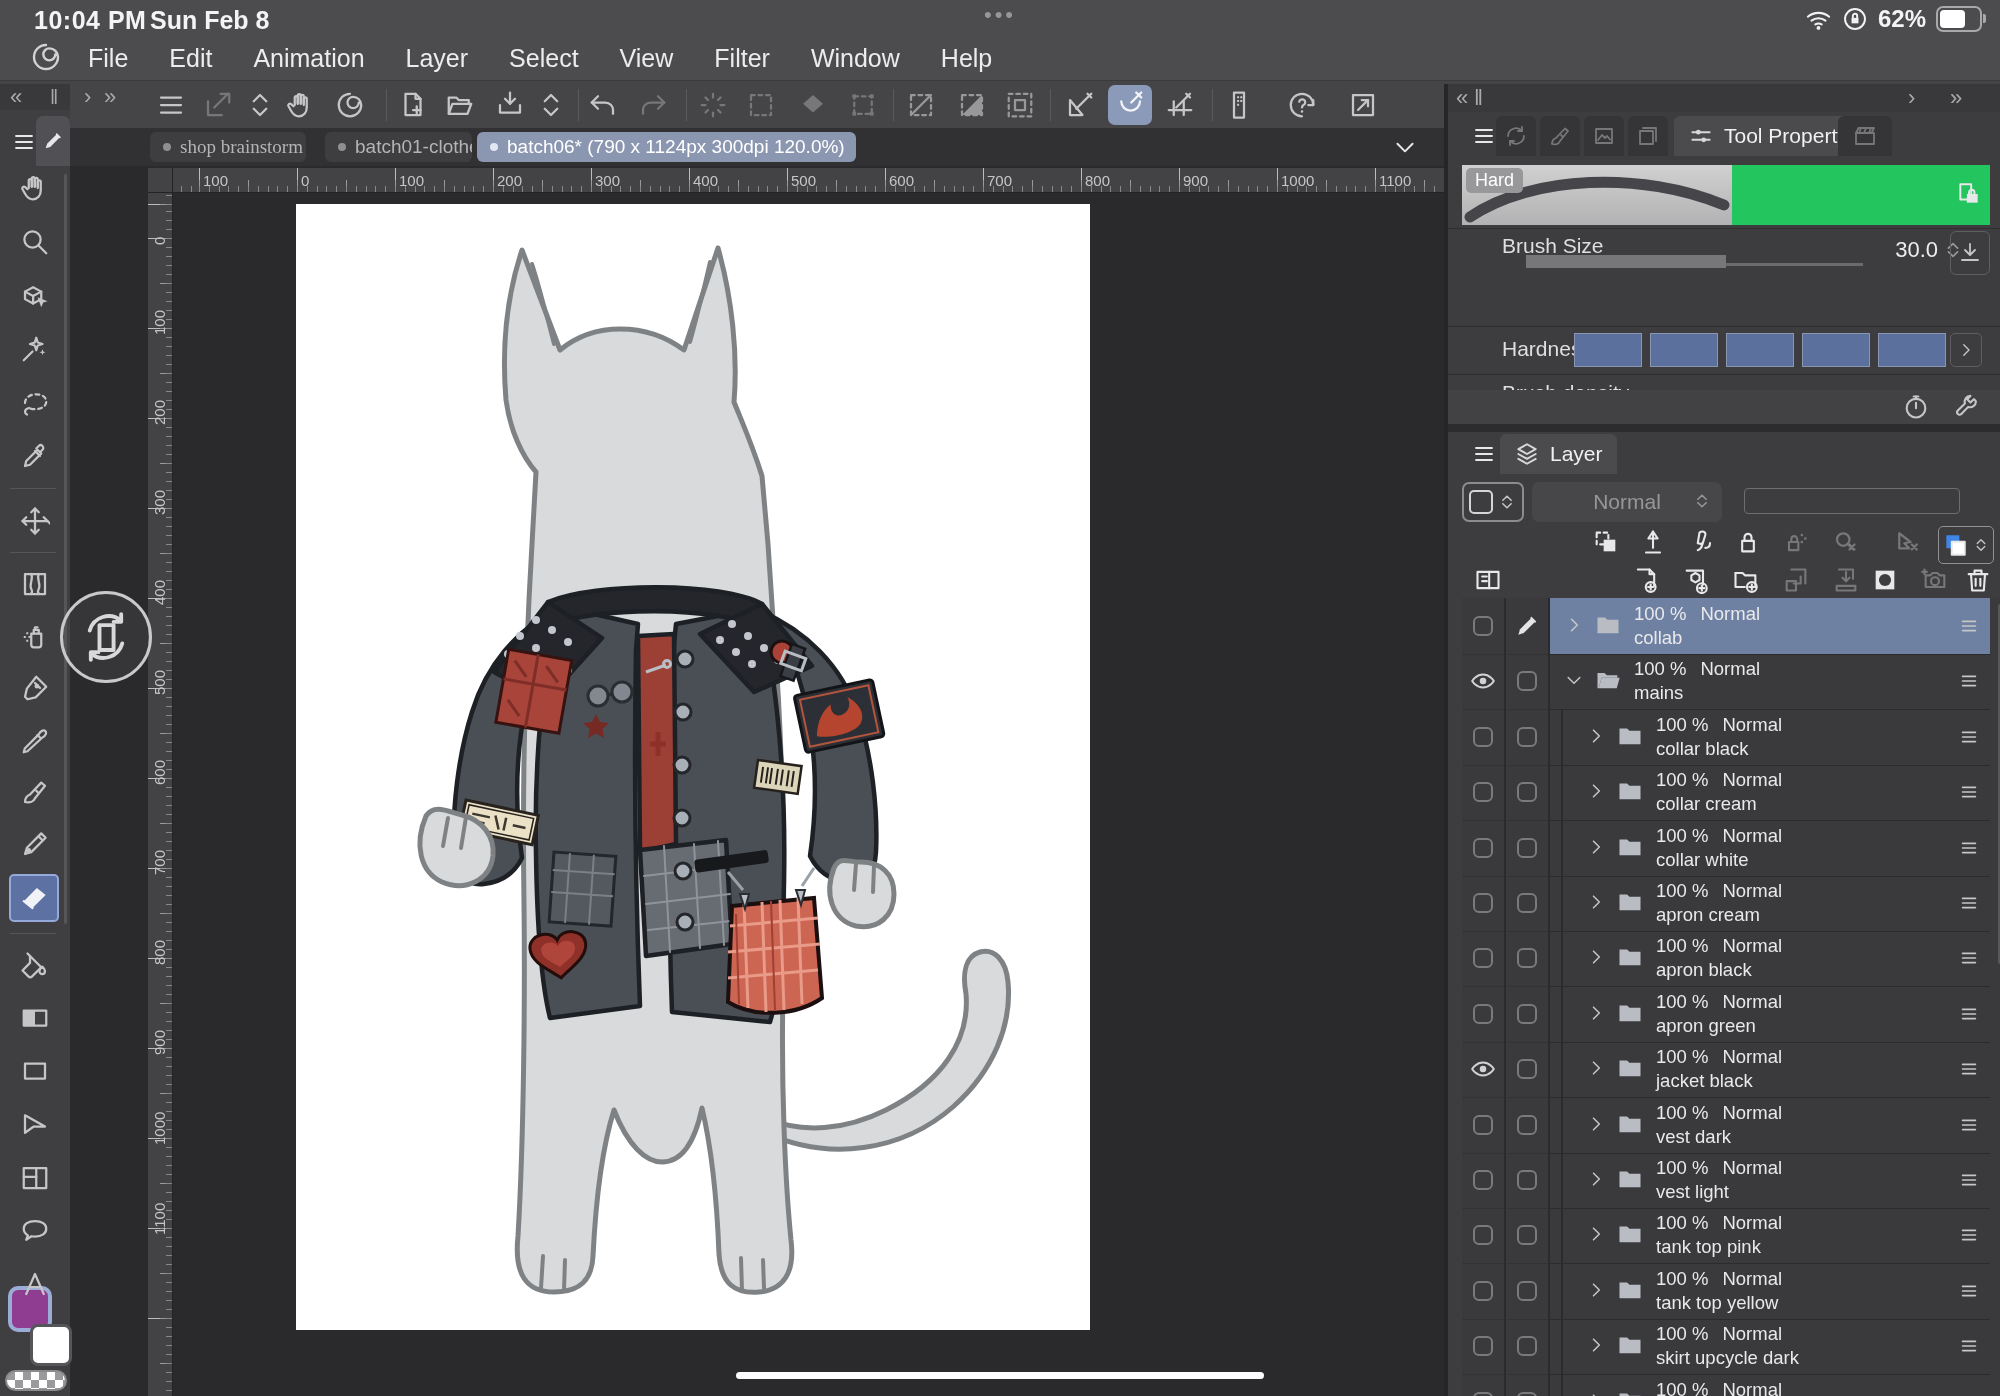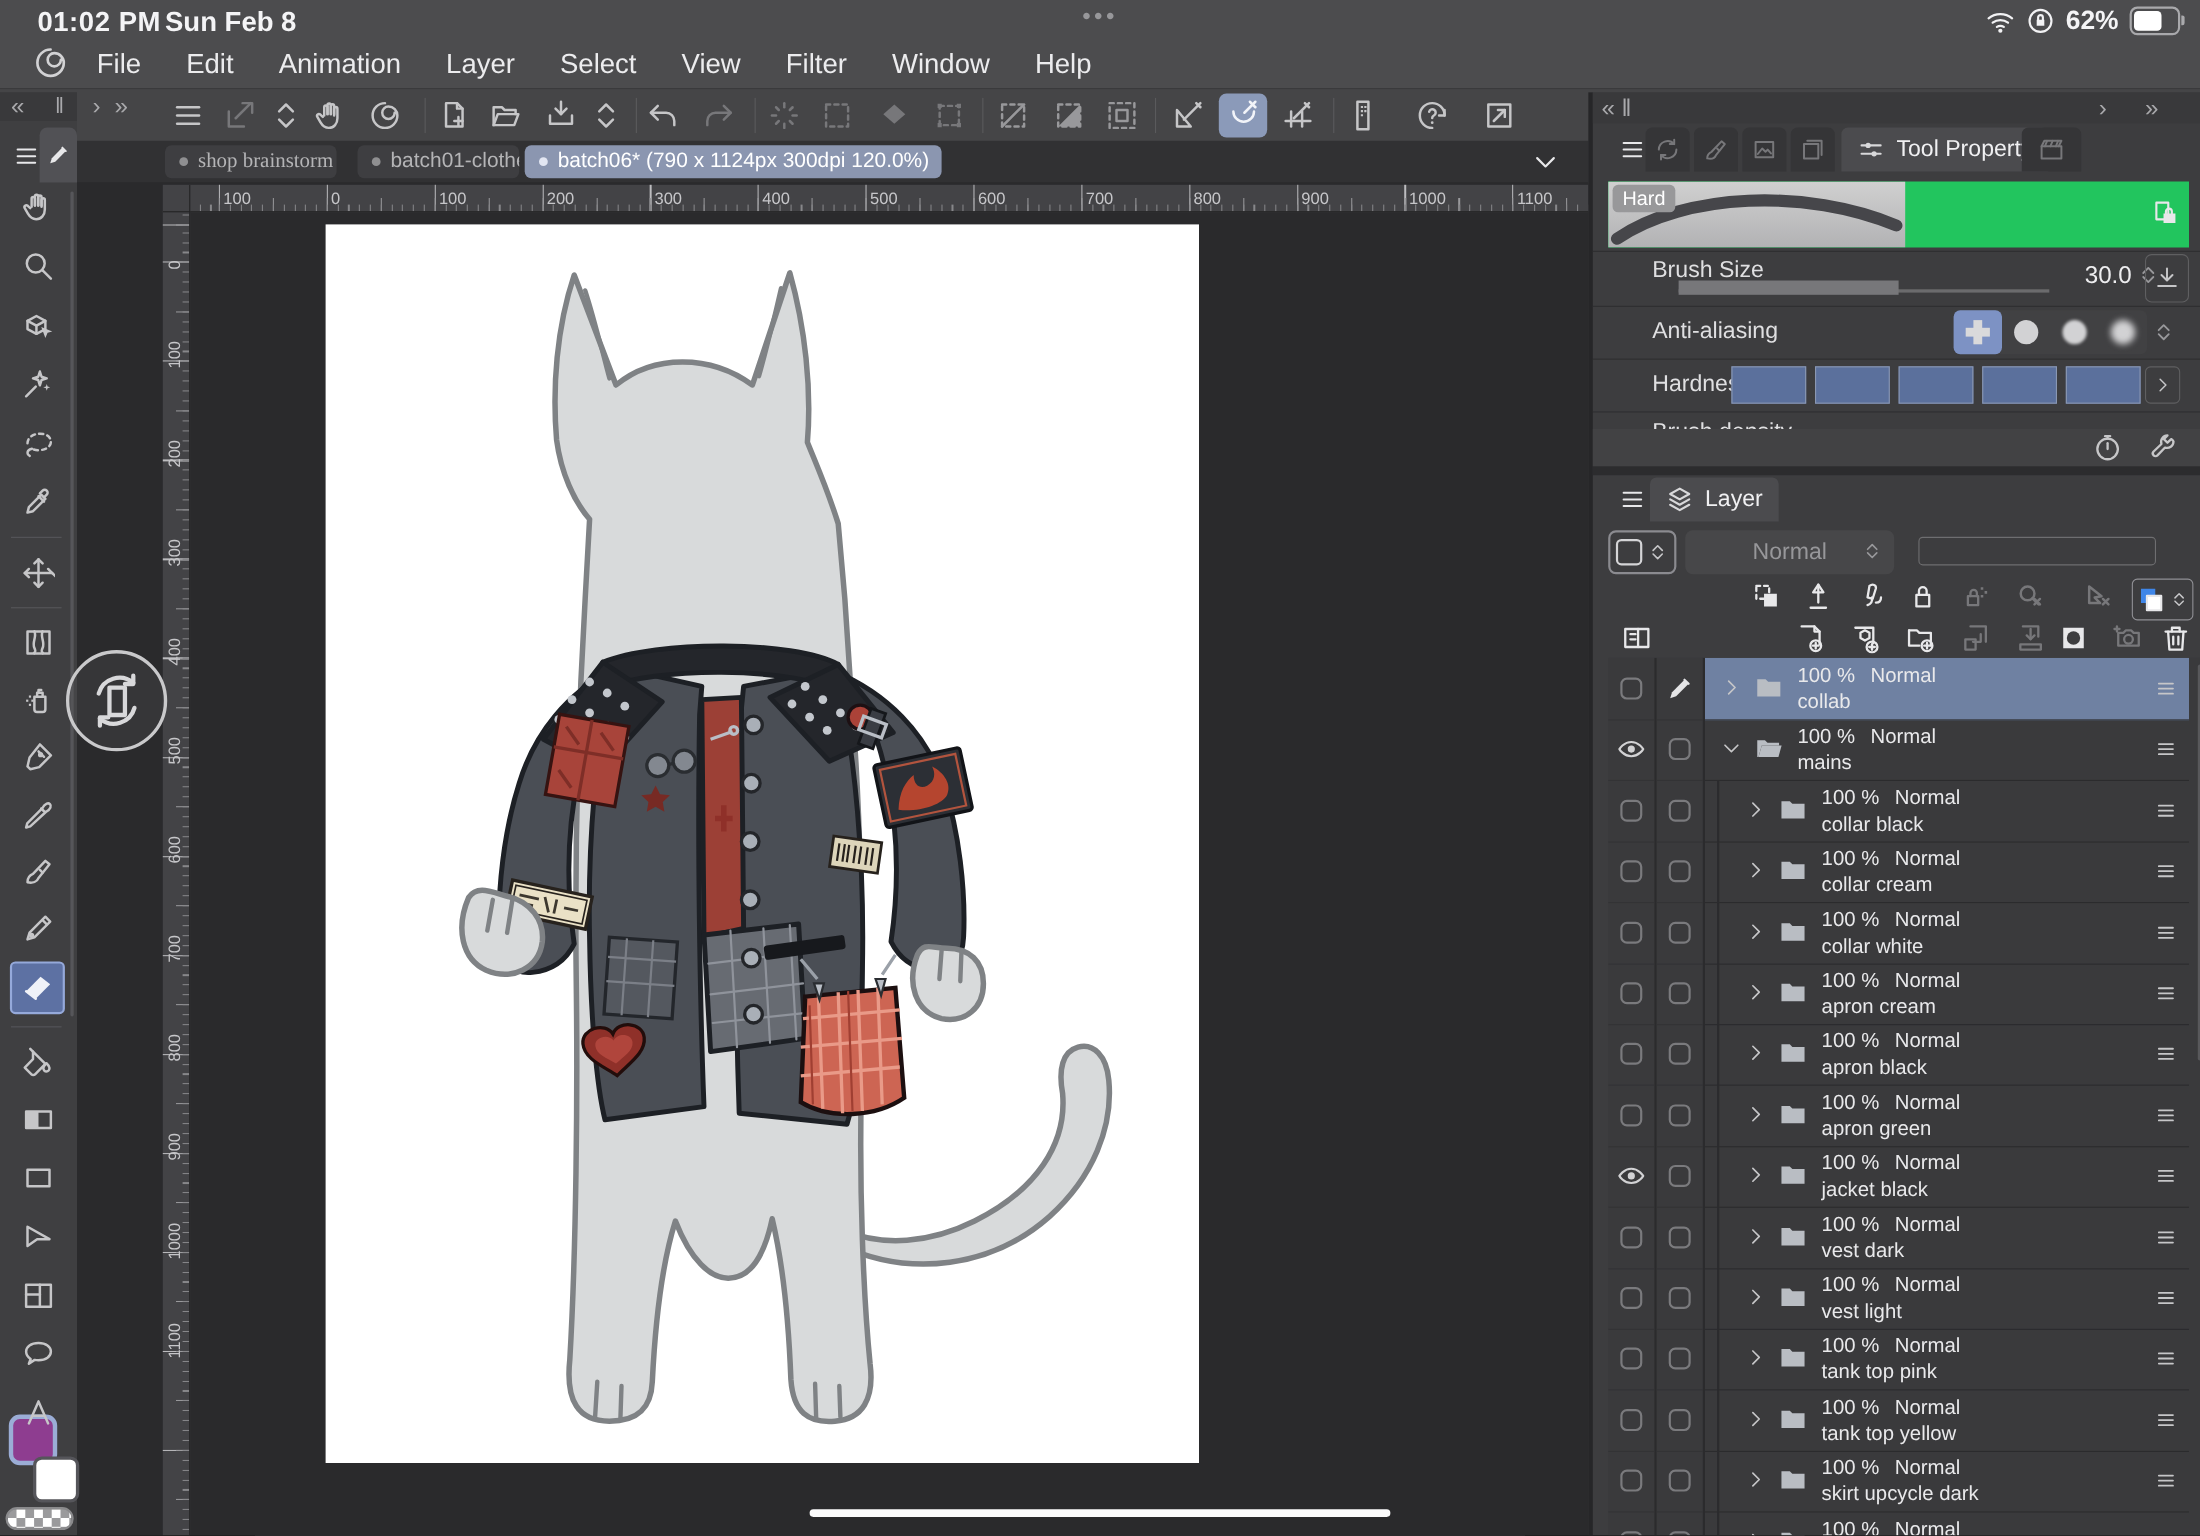--- a/index.html
+++ b/index.html
@@ -135,21 +135,21 @@
   .rotate-btn{position:absolute;left:60px;top:591px;width:92px;height:92px;border:3px solid #c9c9cb;border-radius:50%;
      background:rgba(82,82,86,.30);box-sizing:border-box;display:flex;align-items:center;justify-content:center;}
   .home-bar{position:absolute;left:736px;top:1372px;width:528px;height:7px;background:#fcfcfc;border-radius:4px;}
 </style>
 </head>
 <body>
 
 <div class="screen">
 
   <div class="topbar">
-    <span class="st-time">01:02 PM</span>
+    <span class="st-time">10:04 PM</span>
     <span class="st-date">Sun Feb 8</span>
     <span class="st-dots">•••</span>
     <div class="st-right">
       <span style="color:#f2f2f4">
           <svg viewBox="0 0 24 24" width="27" height="27">
             <path d="M2.5 9.5a15 15 0 0119 0" fill="none" stroke="currentColor" stroke-width="1.8" stroke-linecap="round" stroke-linejoin="round"></path>
             <path d="M5.8 13a10 10 0 0112.4 0" fill="none" stroke="currentColor" stroke-width="1.8" stroke-linecap="round" stroke-linejoin="round"></path>
             <path d="M9.2 16.4a5.2 5.2 0 015.6 0" fill="none" stroke="currentColor" stroke-width="1.8" stroke-linecap="round" stroke-linejoin="round"></path>
             <circle cx="12" cy="19.5" r="1.7" fill="currentColor" stroke="none"></circle>
           </svg>
@@ -922,45 +922,20 @@
       <div class="dl-btn">
           <span class="icn">
             <svg viewBox="0 0 24 24" width="24" height="24">
               <path d="M12 3v10" fill="none" stroke="currentColor" stroke-width="1.8" stroke-linecap="round" stroke-linejoin="round"></path>
               <path d="M7 9l5 5 5-5" fill="none" stroke="currentColor" stroke-width="1.8" stroke-linecap="round" stroke-linejoin="round"></path>
               <path d="M4 19h16" fill="none" stroke="currentColor" stroke-width="1.8" stroke-linecap="round" stroke-linejoin="round"></path>
             </svg>
           </span>
         </div>
     </div>
-    <div class="tp-row" style="top:194px;height:46px">
-      <span class="tp-label" style="top:10px">Anti-aliasing</span>
-      <div class="aa-group">
-        <div class="aa-chip sel">
-            <span class="plus"></span>
-          </div>
-        <div class="aa-chip">
-            <span class="cir"></span>
-          </div>
-        <div class="aa-chip">
-            <span class="cir" style="filter:blur(1.5px)"></span>
-          </div>
-        <div class="aa-chip">
-            <span class="cir" style="filter:blur(3px)"></span>
-          </div>
-      </div>
-      <span class="spin" style="left:508px;top:12px">
-          <span class="mid">
-            <svg viewBox="0 0 24 24" width="22" height="22">
-              <path d="M7 10l5-5 5 5" fill="none" stroke="currentColor" stroke-width="1.8" stroke-linecap="round" stroke-linejoin="round"></path>
-              <path d="M7 14l5 5 5-5" fill="none" stroke="currentColor" stroke-width="1.8" stroke-linecap="round" stroke-linejoin="round"></path>
-            </svg>
-          </span>
-        </span>
-    </div>
     <div class="tp-row" style="top:242px;height:46px">
       <span class="tp-label" style="top:10px">Hardness</span>
       <div class="hseg" style="left:126px"></div>
       <div class="hseg" style="left:202px"></div>
       <div class="hseg" style="left:278px"></div>
       <div class="hseg" style="left:354px"></div>
       <div class="hseg" style="left:430px"></div>
       <div class="hnext">
           <span class="icn">
             <svg viewBox="0 0 24 24" width="18" height="18">

